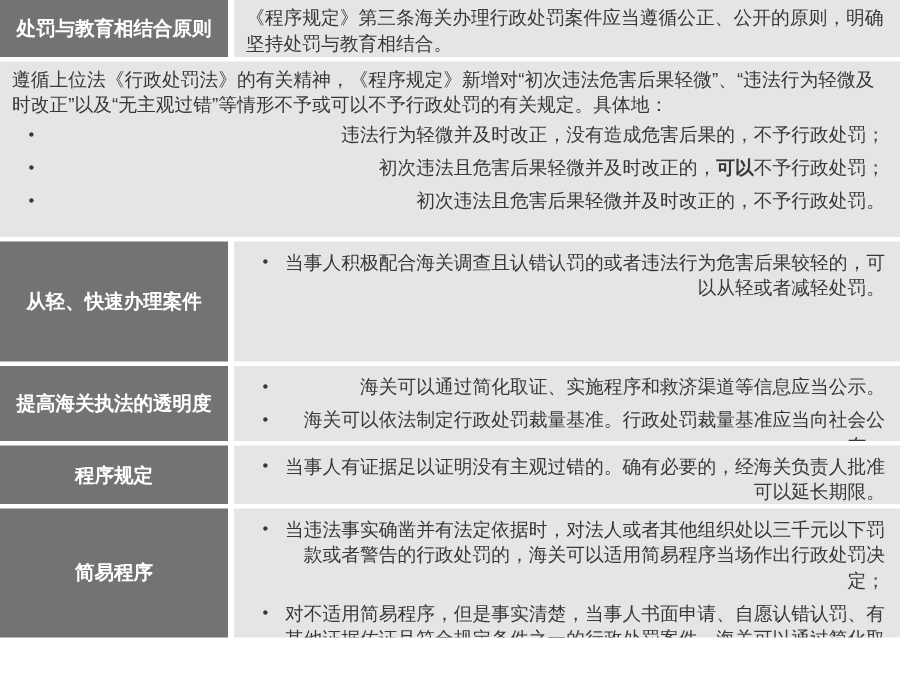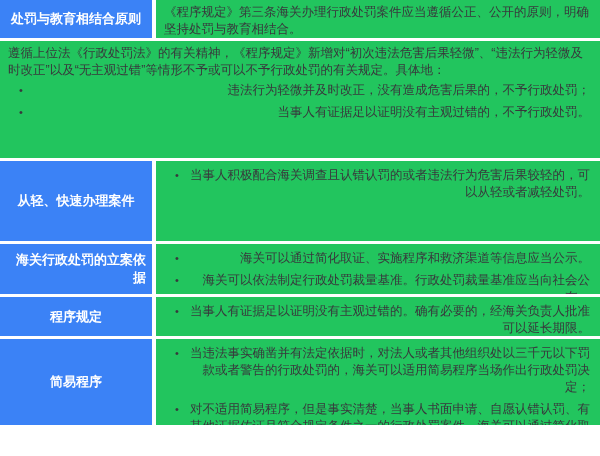--- a/index.html
+++ b/index.html
@@ -34,34 +34,34 @@
   }
   .r0 { height: 38px; }
   .r1 { height: 117px; }
   .r2 { height: 80px; }
   .r3 { height: 50px; }
   .r4 { height: 39px; }
   .r5 { height: 86px; }
   .label-cell {
     width: 152px;
     flex: 0 0 152px;
-    background: #3b82f6;
+    background: #737373;
     color: #FFFFFF;
     font-size: 13px;
     font-weight: bold;
     display: flex;
     align-items: center;
     justify-content: center;
-    text-align: right;
+    text-align: left;
     padding: 2px 6px;
     overflow: hidden;
   }
   .content-cell {
     flex: 1 1 auto;
-    background: #22c55e;
+    background: #e5e5e5;
     color: #38383C;
     font-size: 12.5px;
     line-height: 17px;
     padding: 3px 10px 17px 8px;
     overflow: hidden;
   }
   .para {
     margin: 1px 0 3px 0;
   }
   ul.bullets {
@@ -95,36 +95,37 @@
     <div class="content-cell">
       <div class="para">《程序规定》第三条海关办理行政处罚案件应当遵循公正、公开的原则，明确坚持处罚与教育相结合。</div>
     </div>
   </div>
 
   <div class="row r1">
     <div class="content-cell">
       <div class="para">遵循上位法《行政处罚法》的有关精神，《程序规定》新增对“初次违法危害后果轻微”、“违法行为轻微及时改正”以及“无主观过错”等情形不予或可以不予行政处罚的有关规定。具体地：</div>
       <ul class="bullets">
         <li>违法行为轻微并及时改正，没有造成危害后果的，不予行政处罚；</li>
-        <li>当事人有证据足以证明没有主观过错的，不予行政处罚。</li>
+        <li><span>初次违法且危害后果轻微并及时改正的，</span><b>可以</b><span>不予行政处罚；</span></li>
+        <li>初次违法且危害后果轻微并及时改正的，不予行政处罚。</li>
       </ul>
     </div>
   </div>
 
   <div class="row r2">
     <div class="label-cell">从轻、快速办理案件</div>
     <div class="content-cell">
       <ul class="bullets">
         <li>当事人积极配合海关调查且认错认罚的或者违法行为危害后果较轻的，可以从轻或者减轻处罚。</li>
       </ul>
     </div>
   </div>
 
   <div class="row r3">
-    <div class="label-cell">海关行政处罚的立案依据</div>
+    <div class="label-cell">提高海关执法的透明度</div>
     <div class="content-cell">
       <ul class="bullets">
         <li>海关可以通过简化取证、实施程序和救济渠道等信息应当公示。</li>
         <li>海关可以依法制定行政处罚裁量基准。行政处罚裁量基准应当向社会公布。</li>
       </ul>
     </div>
   </div>
 
   <div class="row r4">
     <div class="label-cell">程序规定</div>

